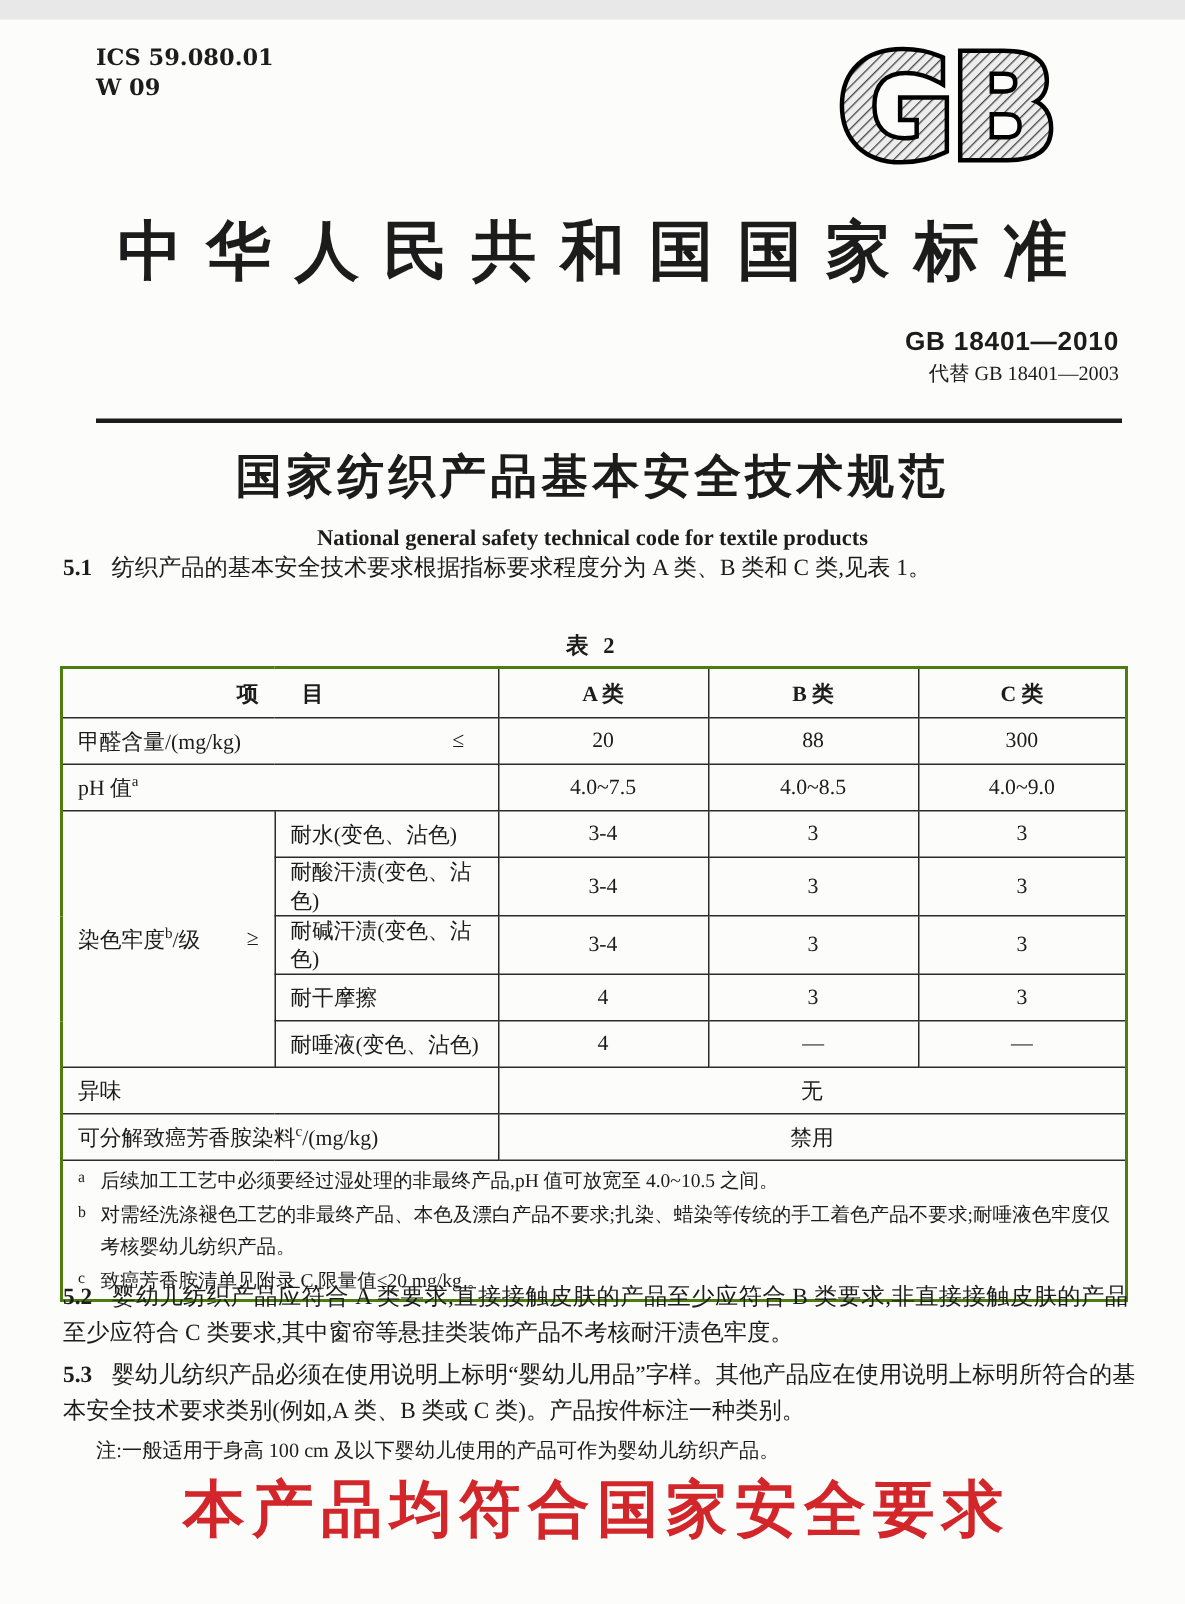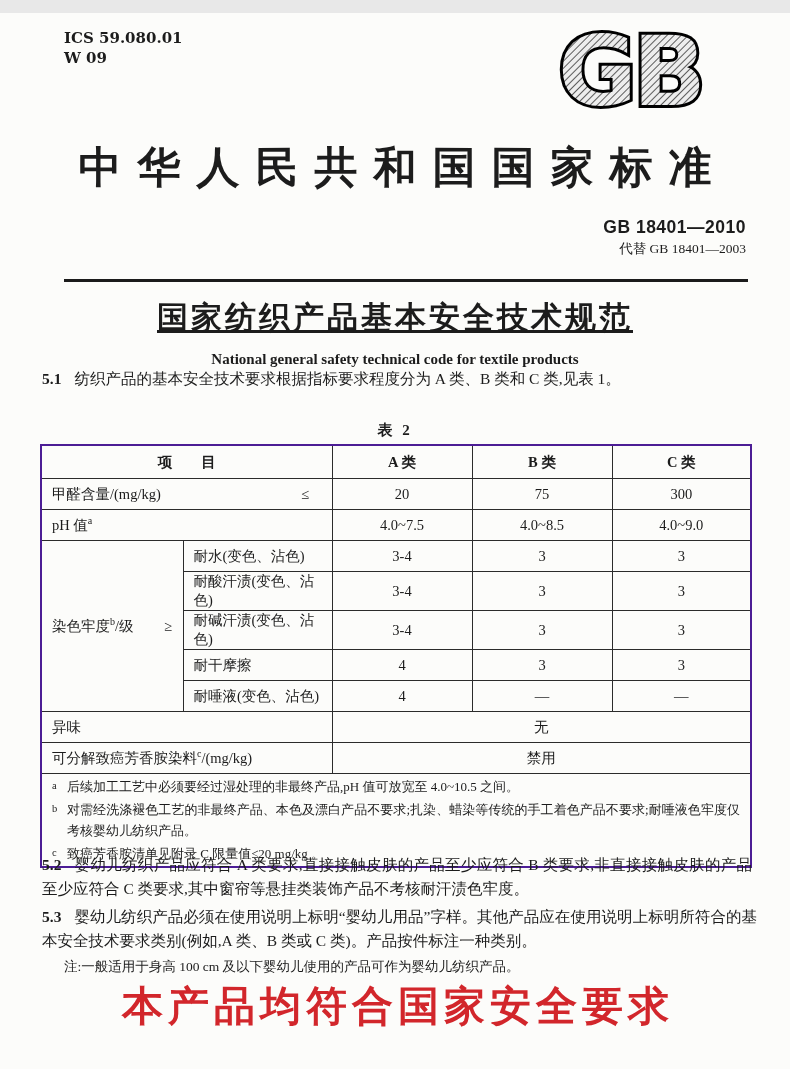--- a/index.html
+++ b/index.html
@@ -40,21 +40,21 @@
   }
   .rule{
     position:absolute;left:64px;right:42px;top:266px;
     border-top:3px solid #1b1b1b;height:0;
   }
   
   .doc-title{
     position:absolute;left:0;right:0;top:284px;
     text-align:center;
     font-family:"Liberation Sans","DejaVu Sans",sans-serif;
-    font-weight:700;font-size:31px;letter-spacing:3px;text-decoration:underline;
+    font-weight:700;font-size:31px;letter-spacing:3px;
   }
   .doc-subtitle{
     position:absolute;left:0;right:0;top:338px;
     text-align:center;font-weight:700;font-size:15px;
   }
   
   .clause{font-size:15.5px;line-height:1.55;text-align:justify;}
   .cnum{font-weight:700;margin-right:13px;}
   .clause-51{position:absolute;left:42px;right:40px;top:354px;}
   .clause-52{position:absolute;left:42px;right:38px;top:840px;}
@@ -70,21 +70,21 @@
   }
   table.t1{
     position:absolute;left:40px;top:431px;width:710px;
     border-collapse:collapse;table-layout:fixed;
     font-size:14.5px;
   }
   table.t1 th,table.t1 td{
     border:1px solid #2b2b2b;
     padding:0 10px;height:30px;
   }
-  table.t1{border:2px solid #4c1d95;}
+  table.t1{border:2px solid #4d7c0f;}
   table.t1 th{font-weight:700;height:32px;text-align:center;}
   td.val{text-align:center;padding:0 4px;}
   td.lbl{text-align:left;padding-left:12px;}
   .split{display:flex;justify-content:space-between;align-items:center;}
   .op{padding-right:12px;}
   sup.fnmark{font-size:10px;line-height:0;}
   .group-cell{padding:0 12px 0 12px;}
   td.fnotes{
     padding:7px 16px 6px 26px;height:auto;
     font-size:13px;line-height:1.62;text-align:justify;
@@ -160,21 +160,21 @@
       </tr>
 
       <tr>
         <td colspan="2" class="lbl">
           <div class="split">
             <span>甲醛含量/(mg/kg)</span>
             <span class="op">≤</span>
           </div>
         </td>
         <td class="val">20</td>
-        <td class="val">75</td>
+        <td class="val">88</td>
         <td class="val">300</td>
       </tr>
 
       <tr>
         <td colspan="2" class="lbl">
           <span>pH 值</span><sup class="fnmark">a</sup>
         </td>
         <td class="val">4.0~7.5</td>
         <td class="val">4.0~8.5</td>
         <td class="val">4.0~9.0</td>

